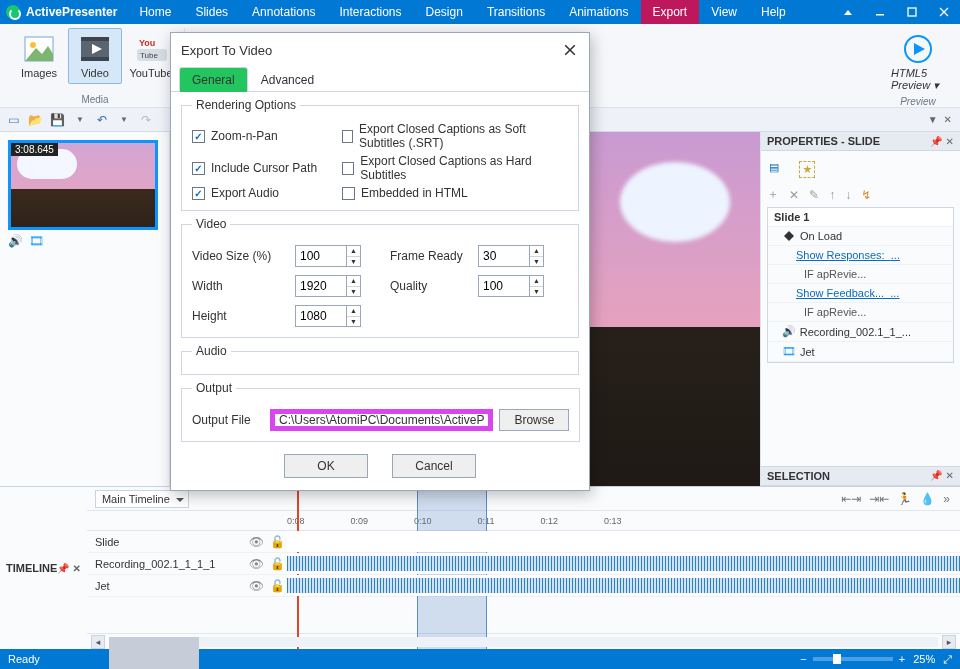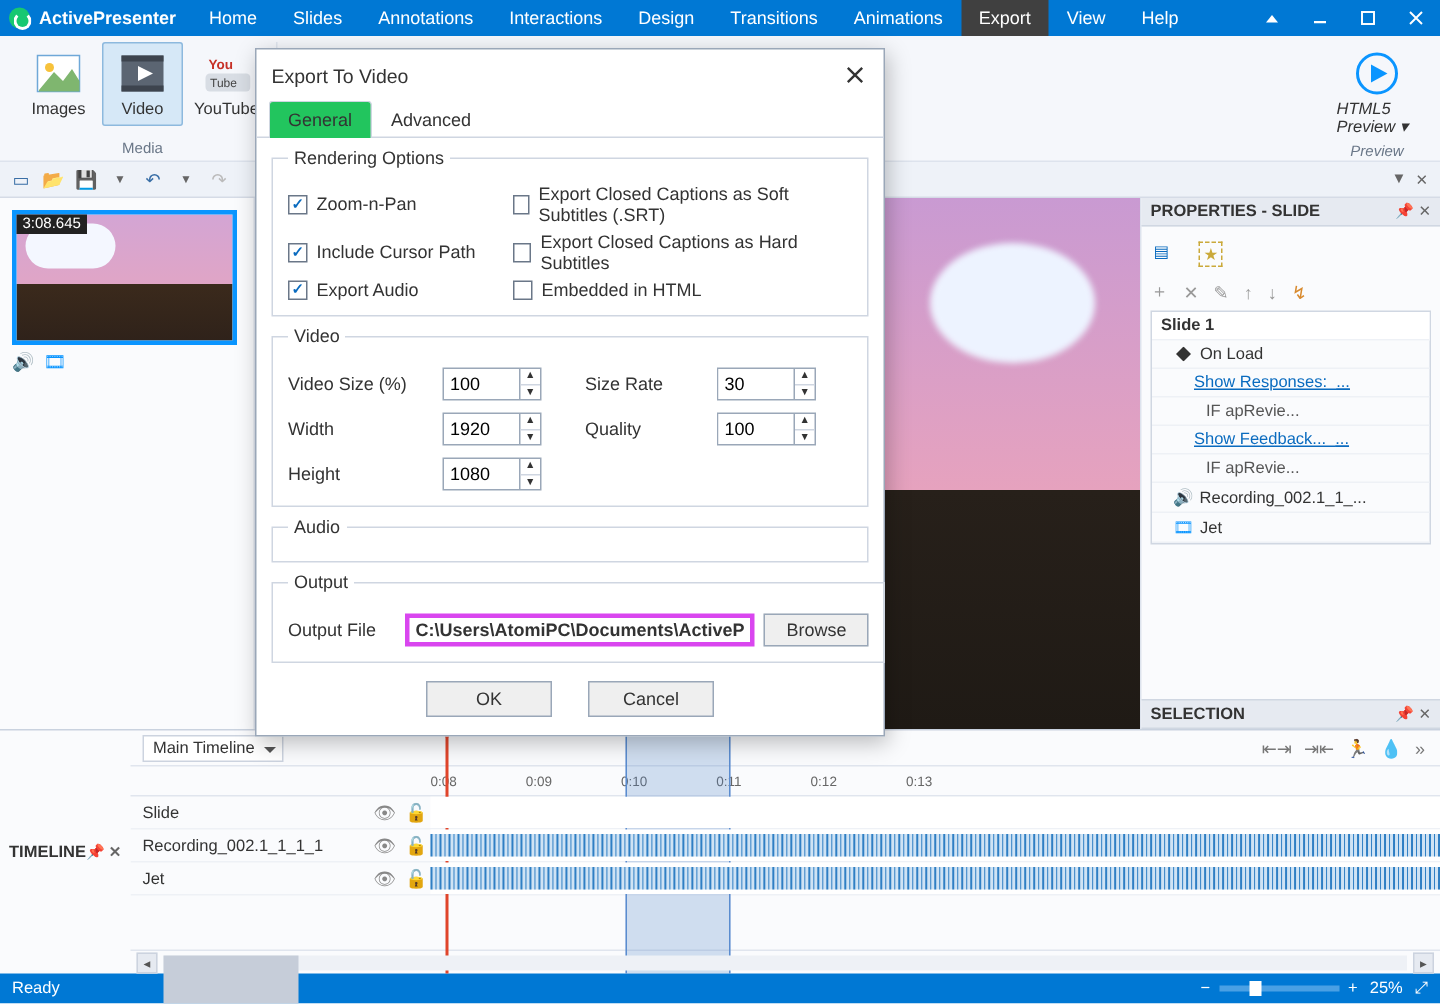--- a/index.html
+++ b/index.html
@@ -4,21 +4,21 @@
 <style>
 * { box-sizing: border-box; margin: 0; padding: 0; font-family: "Segoe UI", Tahoma, sans-serif; }
 html, body { width: 960px; height: 669px; overflow: hidden; background: #fff; font-size: 12px; color: #333; }
 
 
 .menubar { height: 24px; background: #0078d4; display: flex; align-items: center; color: #fff; }
 .brand { display: flex; align-items: center; gap: 6px; padding: 0 10px 0 6px; font-weight: 600; }
 .brand-icon { width: 14px; height: 14px; border-radius: 50%; background: #17c871; display:inline-block; position:relative;}
 .brand-icon::after{content:"";position:absolute;left:3px;top:3px;width:8px;height:8px;border:2px solid #fff;border-radius:50%;border-top-color:transparent;}
 .menubar .menu { padding: 0 12px; height:100%; display:flex; align-items:center; cursor:default;}
-.menubar .menu.active { background: #404040; }
+.menubar .menu.active { background: #be185d; }
 .menu-spacer { flex: 1; }
 .titlebtn { width: 32px; height:24px; display:flex;align-items:center;justify-content:center; color:#fff;}
 .titlebtn svg{width:10px;height:10px;}
 
 
 .ribbon { height: 84px; background: #f5f7fb; border-bottom: 1px solid #dde3ed; display:flex; padding: 4px 6px 2px 6px; gap:4px;}
 .ribgroup { display:flex; flex-direction:column; align-items:center; padding: 0 6px; border-right:1px solid #e0e6ef;}
 .ribgroup:last-child{border-right:none;font-style:italic;}
 .ribrow{display:flex; gap:2px;}
 .ribbtn { width:54px; display:flex;flex-direction:column;align-items:center;justify-content:flex-start; padding:4px 2px; border:1px solid transparent; border-radius:2px;}
@@ -109,21 +109,21 @@
 .frow{display:flex;align-items:center;margin-top:8px;gap:8px;}
 .frow label{width:95px;font-size:12px;}
 .frow label.short{width:80px;}
 .spin{width:66px;height:22px;border:1px solid #9aa7b8;display:flex;}
 .spin input{flex:1;border:none;outline:none;font-size:12px;padding:0 4px;width:100%;}
 .spin .btns{width:14px;border-left:1px solid #9aa7b8;display:flex;flex-direction:column;}
 .spin .btns div{flex:1;font-size:7px;display:flex;align-items:center;justify-content:center;border-bottom:1px solid #cfd6e1;}
 .spin .btns div:last-child{border-bottom:none;}
 .combo{height:22px;border:1px solid #9aa7b8;background:#efefef;display:flex;align-items:center;padding:0 4px;font-size:12px;min-width:74px;position:relative;}
 .combo::after{content:"";position:absolute;right:6px;top:8px;border:4px solid transparent;border-top-color:#444;}
-.textin{height:22px;border:3px solid #d946ef;padding:0 4px;font-size:12px;flex:1;min-width:0;display:flex;align-items:center;overflow:hidden;white-space:nowrap;font-weight:bold;}
+.textin{height:22px;border:5px solid #d946ef;padding:0 4px;font-size:12px;flex:1;min-width:0;display:flex;align-items:center;overflow:hidden;white-space:nowrap;}
 .dlg-btns{display:flex;justify-content:center;gap:24px;padding:6px 0 2px 0;}
 .dlg-btn{width:84px;height:24px;border:1px solid #9aa7b8;background:#efefef;display:flex;align-items:center;justify-content:center;font-size:12px;}
 .browsebtn{width:70px;height:22px;border:1px solid #9aa7b8;background:#efefef;display:flex;align-items:center;justify-content:center;font-size:12px;}
 .two-col{display:flex;gap:20px;}
 .col{flex:1;}
 
 svg{display:block;}
 </style>
 </head>
 <body>
@@ -458,21 +458,21 @@
                   <input value="1080" style="">
                   <div class="btns">
                     <div>▲</div>
                     <div>▼</div>
                   </div>
                 </div>
               </div>
         </div>
         <div class="col">
           <div class="frow">
-                <label class="short">Size Rate</label>
+                <label class="short">Frame Ready</label>
             <div class="spin">
                   <input value="30" style="">
                   <div class="btns">
                     <div>▲</div>
                     <div>▼</div>
                   </div>
                 </div>
               </div>
           <div class="frow">
                 <label class="short">Quality</label>

